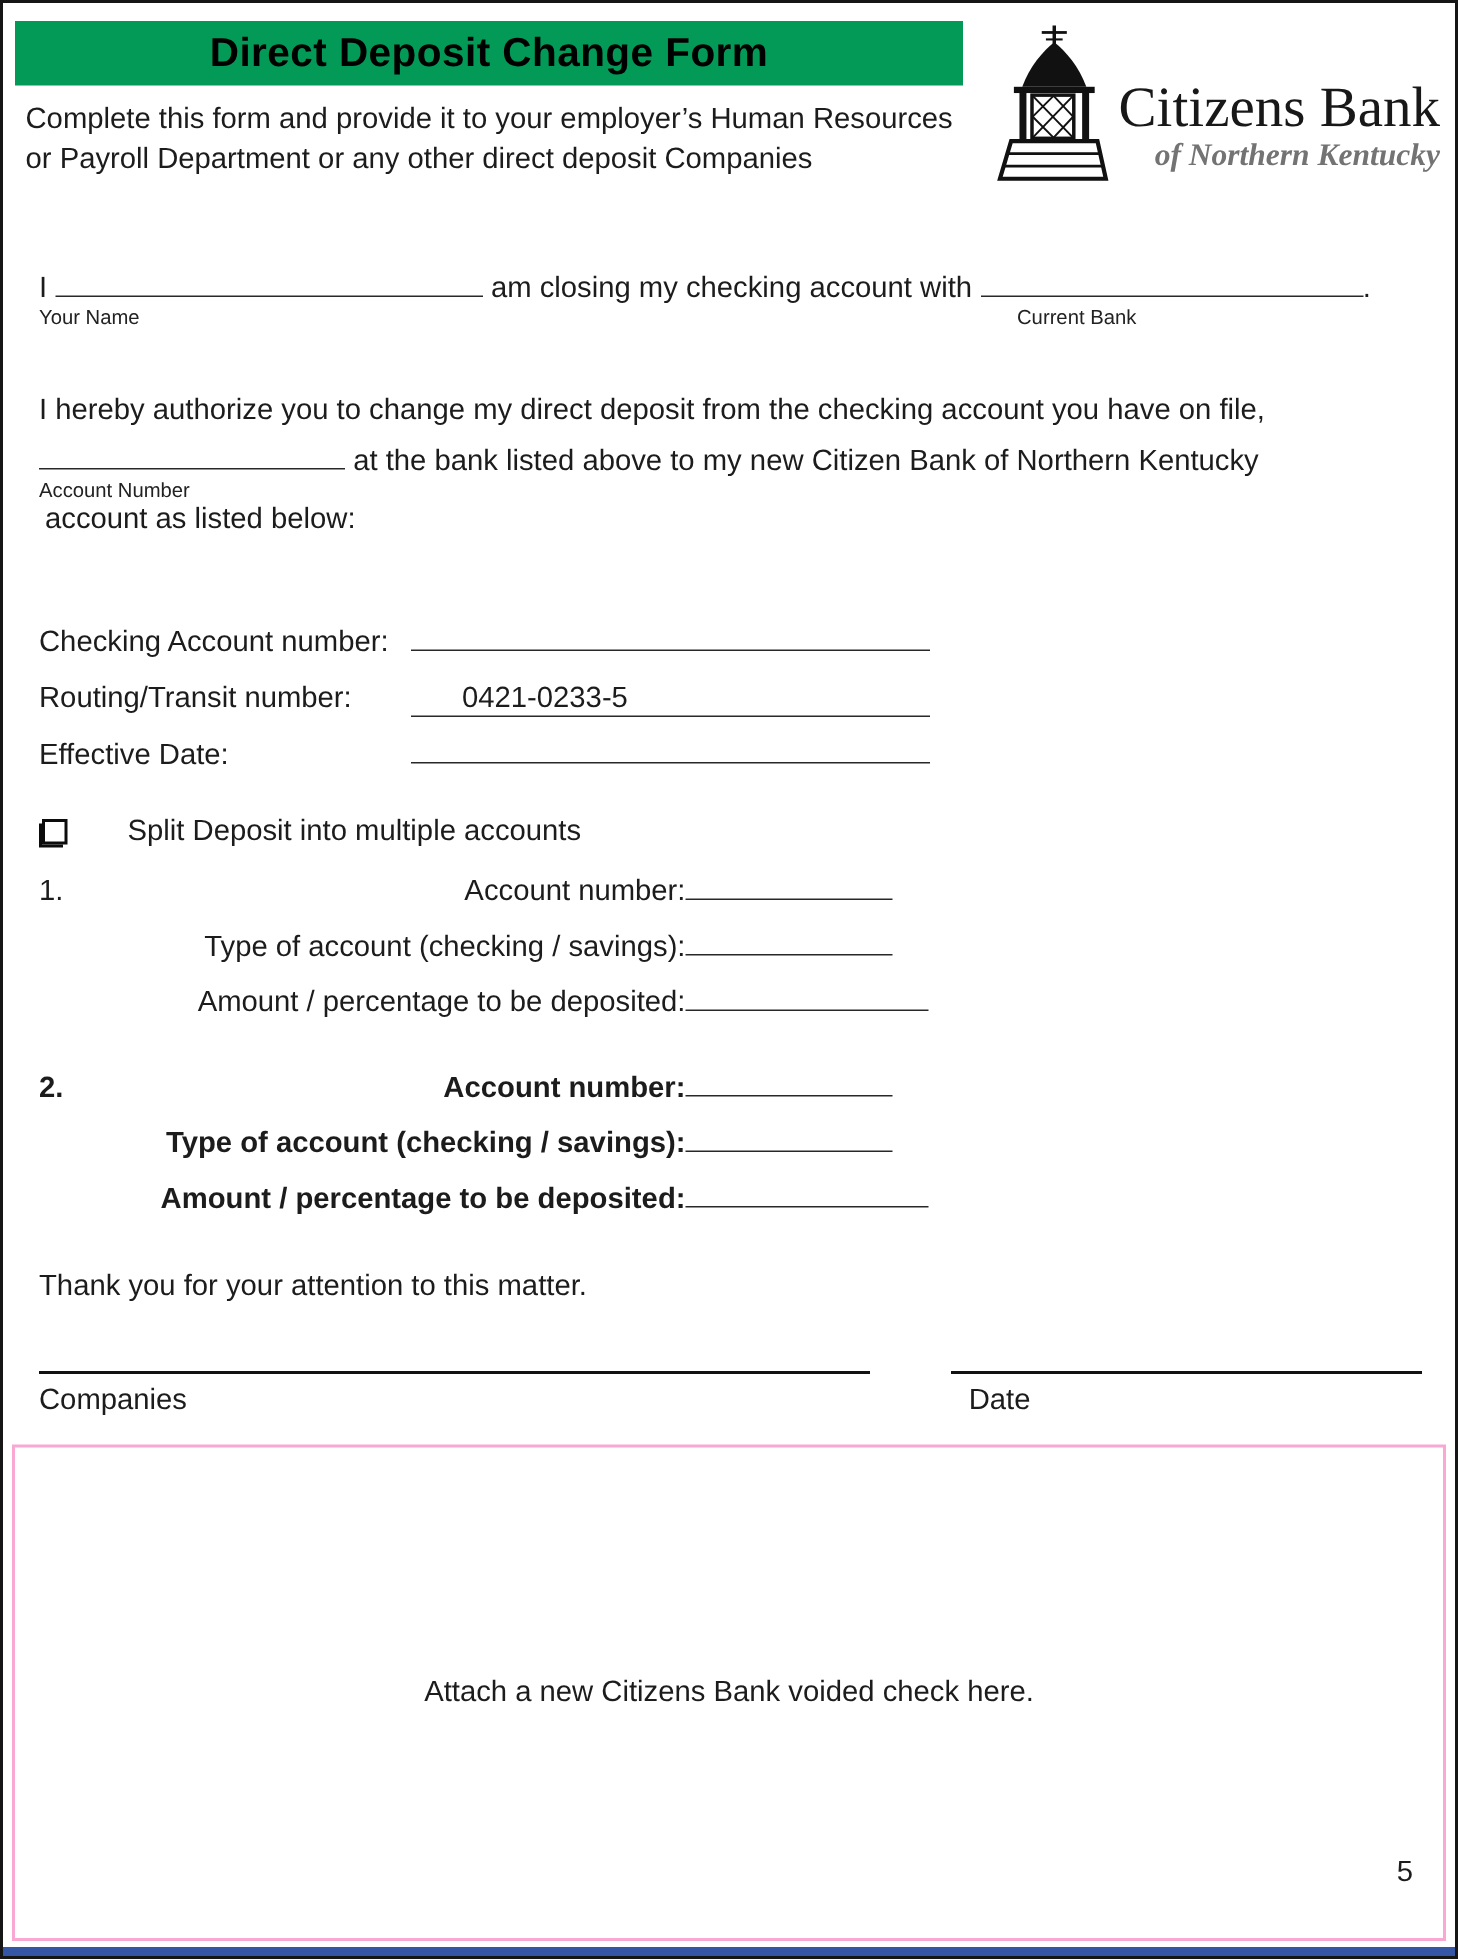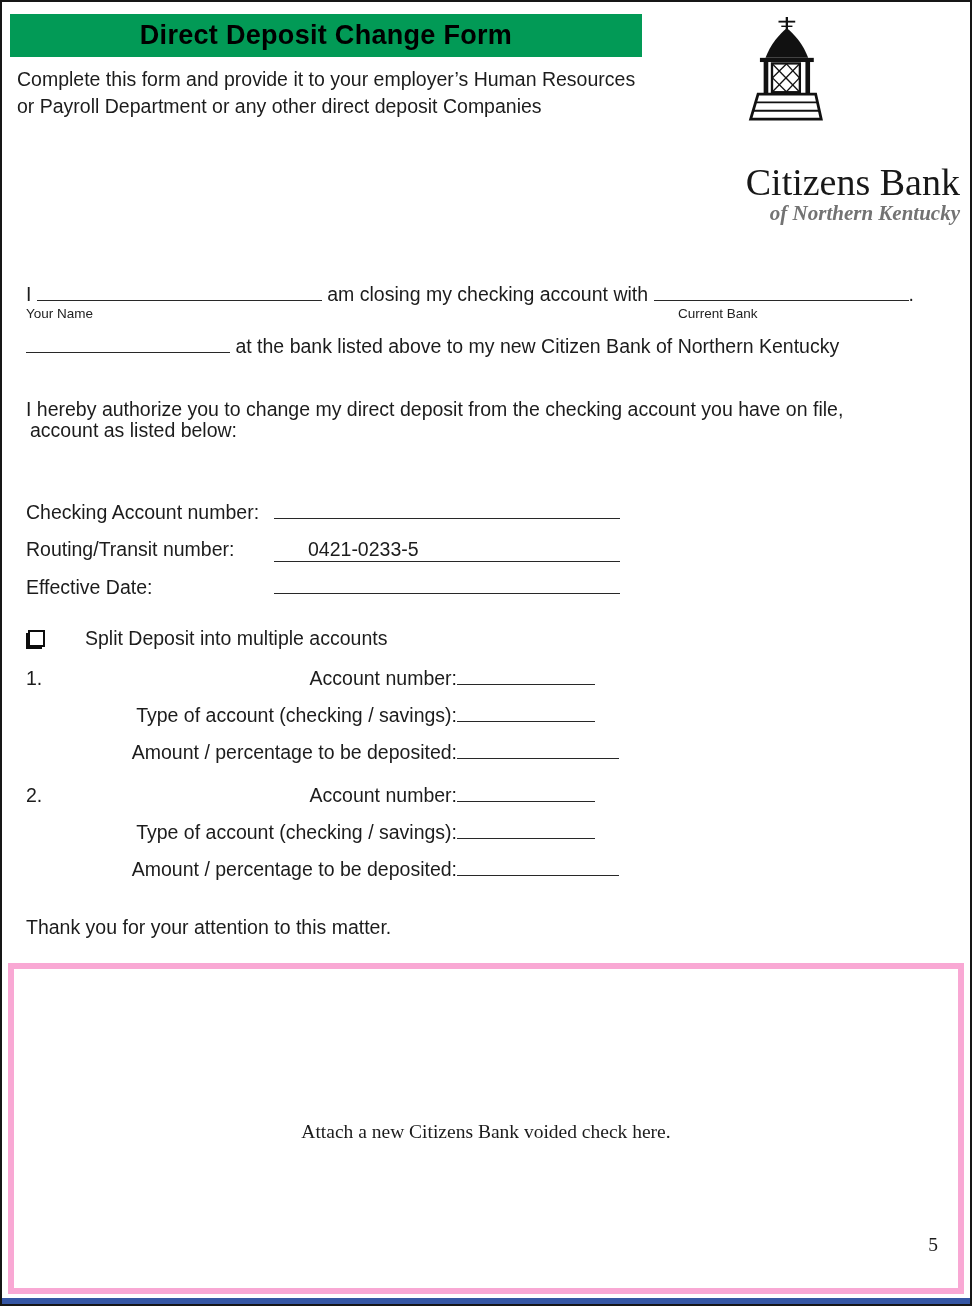--- a/index.html
+++ b/index.html
@@ -24,21 +24,21 @@
   .header-row{display:flex;justify-content:space-between;align-items:flex-start;padding:12px 10px 0 8px;}
   .header-left{flex:1 1 auto;}
   .title-bar{
     width:632px;height:43px;background:var(--green,#029a56);
     display:flex;align-items:center;justify-content:center;
   }
   .title-bar .title{color:#000000;font-size:27px;font-weight:bold;letter-spacing:.3px;}
   .instructions{margin:9px 0 0 7px;font-size:19.5px;line-height:27px;max-width:622px;}
 
   
-  .logo{display:flex;align-items:flex-start;margin-top:0;flex-direction:column;}
+  .logo{display:flex;align-items:flex-start;margin-top:0;}
   .cupola{width:78px;height:110px;margin-right:6px;flex:0 0 auto;}
   .logo-text{padding-top:36px;}
   .bank-name{font-family:"Liberation Serif",serif;font-size:38px;color:#181818;white-space:nowrap;}
   .bank-region{font-family:"Liberation Serif",serif;font-style:italic;font-weight:bold;font-size:21px;text-align:right;margin-top:-3px;color:#737373;white-space:nowrap;}
 
   
   .form-body{padding:0 22px 0 24px;position:relative;font-size:19.5px;}
   .line{line-height:21px;}
   .bl{display:inline-block;border-bottom:1.6px solid #282828;vertical-align:baseline;}
   .w285{width:285px;} .w255{width:255px;} .w204{width:204px;}
@@ -57,35 +57,35 @@
   .f-line.has-text{padding-left:34px;}
 
   .check-row{margin-top:28px;display:flex;align-items:center;}
   .checkbox{
     width:17px;height:17px;border:2px solid #0c0c0c;display:inline-block;
     box-shadow:-2.5px 2.5px 0 -0.5px #0c0c0c;background:#fff;margin-left:2px;
   }
   .check-label{margin-left:40px;}
 
   .entry{margin-top:17px;}
-  .entry+.entry{margin-top:20px;}
+  .entry+.entry{margin-top:34px;font-weight:bold;}
   .entry-row{margin-bottom:14px;}
   .num{display:inline-block;width:61px;}
   .e-label{display:inline-block;width:370px;text-align:right;}
 
   .thanks{margin-top:36px;}
 
   .sig-row{display:flex;margin-top:46px;}
   .sig-col1{width:557px;}
   .sig-col2{width:316px;margin-left:54px;}
   .sig-line{border-top:2.6px solid #121212;height:0;}
   .sig-label{font-size:19.5px;margin-top:6px;}
   .sig-col2 .sig-label{padding-left:12px;}
 
-  .attach-box{position:absolute;left:6px;right:6px;top:961px;height:331px;border:6px solid #f9a8d4;background:#fff;font-family:Liberation Serif, serif;}
+  .attach-box{position:absolute;left:6px;right:6px;top:961px;height:331px;border:2px solid #f9a8d4;background:#fff;}
   .attach-text{position:absolute;left:0;right:0;top:152px;text-align:center;font-size:19.5px;}
   .page-number{position:absolute;right:20px;bottom:32px;font-size:19.5px;}
 </style>
 </head>
 <body>
 
 <div class="page">
 
   <div class="header-row">
     <div class="header-left">
@@ -128,25 +128,28 @@
       <span>I</span>
       <span class="bl w285"></span>
       <span>am closing my checking account with</span>
       <span class="bl w255"></span><span>.</span>
     </div>
     <div class="sub-row">
       <span class="sub" style="left:0">Your Name</span>
       <span class="sub" style="left:652px">Current Bank</span>
     </div>
 
+    <div class="line auth-1">I hereby authorize you to change my direct deposit from the checking account you have on file,</div>
     <div class="line auth-2">
       <span class="bl w204"></span>
       <span>at the bank listed above to my new Citizen Bank of Northern Kentucky</span>
     </div>
-    <div class="line auth-1">I hereby authorize you to change my direct deposit from the checking account you have on file,</div>
+    <div class="sub-row">
+      <span class="sub" style="left:0">Account Number</span>
+    </div>
     <div class="line auth-3">account as listed below:</div>
 
     <div class="fields">
       <div class="field-row">
         <span class="f-label">Checking Account number:</span><span class="bl w346 f-line"></span>
       </div>
       <div class="field-row">
         <span class="f-label">Routing/Transit number:</span><span class="bl w346 f-line has-text">0421-0233-5</span>
       </div>
       <div class="field-row">

